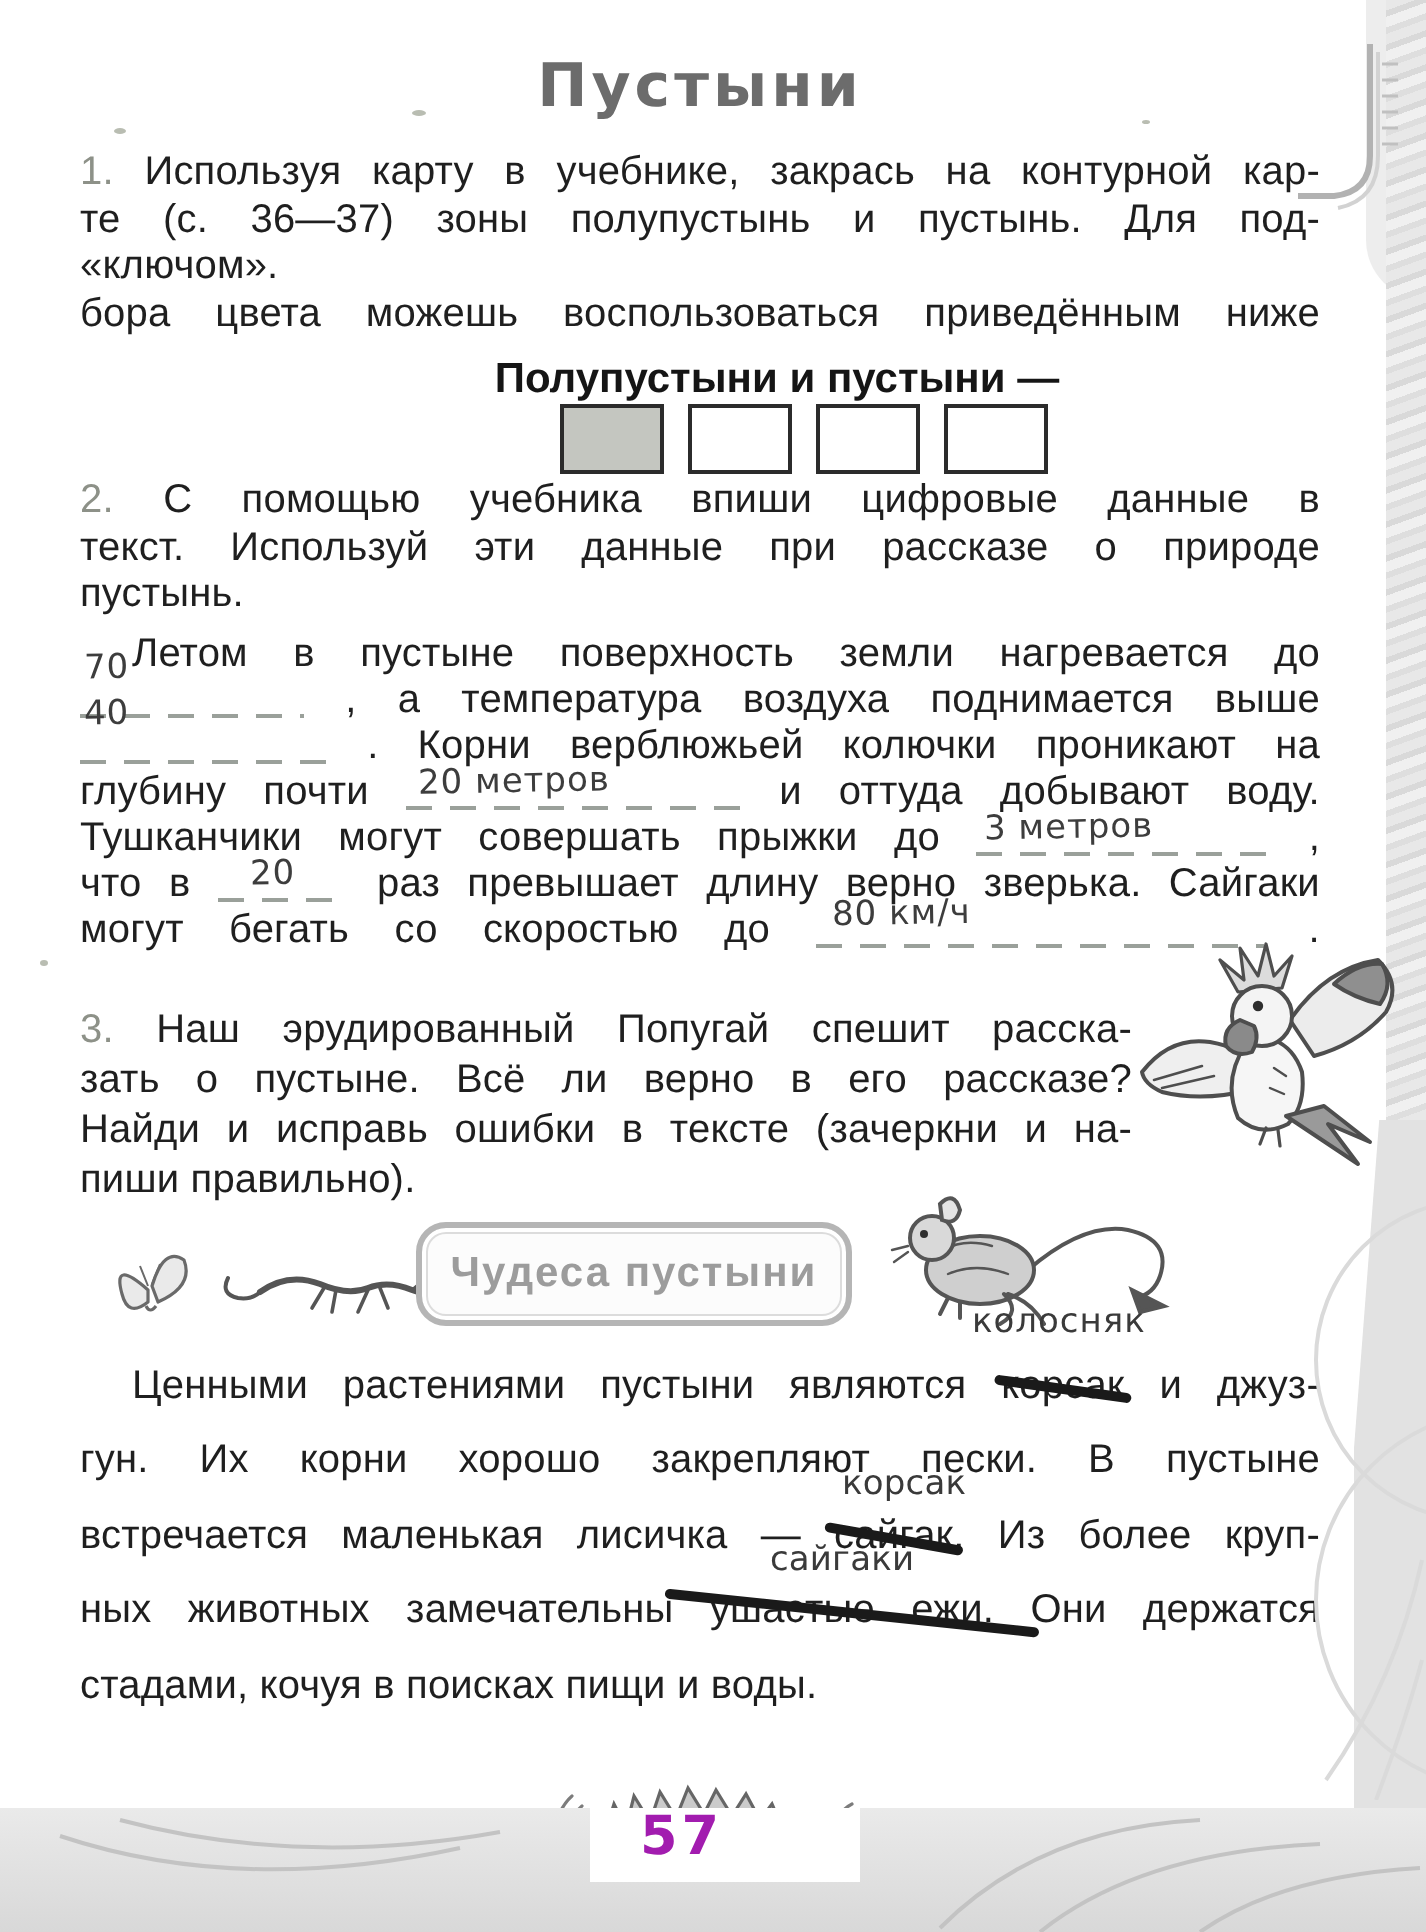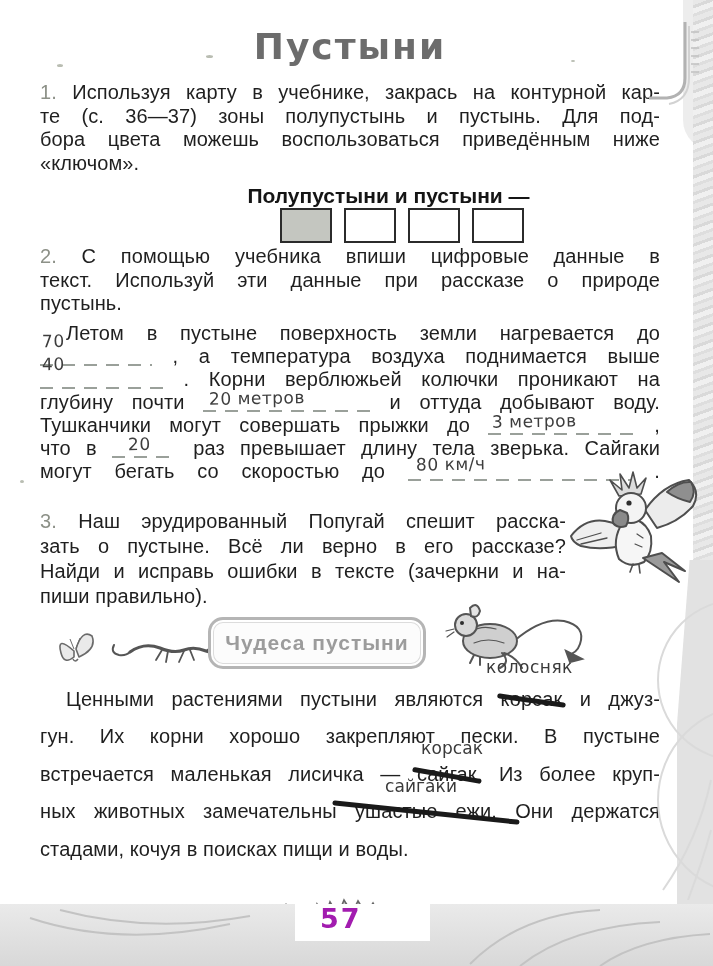--- a/index.html
+++ b/index.html
@@ -14,21 +14,21 @@
     clip-path:polygon(35% 0,100% 0,100% 100%,0 100%,0 40%);}
   .globe-arcs{position:absolute;right:0;top:590px;}
   .band{position:absolute;left:0;right:0;bottom:0;height:62px;background:linear-gradient(180deg,#eaeaea,#d8d8d8);}
   .band-notch{position:absolute;left:295px;top:0;width:135px;height:60%;background:#fff;}
   .band-arcs{position:absolute;left:0;bottom:0;}
   .curl{position:absolute;right:12px;top:20px;}
   .speck{position:absolute;background:#b9bdb2;border-radius:50%;}
 
   
   .title{width:620px;margin:26px 0 0 40px;text-align:center;
-    font-family:"DejaVu Sans",sans-serif;font-weight:bold;font-size:36px;
+    font-family:"DejaVu Sans",sans-serif;font-weight:bold;font-size:30px;
     color:#6c6c6c;letter-spacing:2px;}
 
   
   .para{width:620px;margin-left:40px;font-size:20px;letter-spacing:.1px;}
   .tline{line-height:var(--lh);text-align:justify;text-align-last:justify;}
   .tline.nojust{text-align:left;text-align-last:left;}
   .tasknum{color:#8d9188;}
   .p-task1{--lh:23.5px;margin-top:14px;}
   .keyrow{display:flex;align-items:center;margin:9px 0 0 64px;height:39px;flex-direction:column;}
   .keylabel{font-weight:bold;font-size:21px;color:#151515;}
@@ -101,22 +101,22 @@
   <div class="speck" style="left:57px;top:64px;width:6px;height:3px;"></div>
   <div class="speck" style="left:206px;top:55px;width:7px;height:3px;"></div>
   <div class="speck" style="left:20px;top:480px;width:4px;height:3px;"></div>
   <div class="speck" style="left:571px;top:60px;width:4px;height:2px;"></div>
 
   <div class="title">Пустыни</div>
 
   <div class="para p-task1">
       <div class="tline"><span class="tasknum">1.</span> <span class="run">Используя карту в учебнике, закрась на контурной кар-</span></div>
       <div class="tline"><span class="run">те (с. 36—37) зоны полупустынь и пустынь. Для под-</span></div>
+      <div class="tline nojust"><span class="run">«ключом».</span></div>
       <div class="tline"><span class="run">бора цвета можешь воспользоваться приведённым ниже</span></div>
-      <div class="tline nojust"><span class="run">«ключом».</span></div>
     </div>
 
   <div class="keyrow">
     <span class="keylabel">Полупустыни и пустыни —</span>
     <span style="display:flex;">
         <div class="swatch" style="background: rgb(196, 198, 192);"></div>
         <div class="swatch" style="background: rgb(255, 255, 255);"></div>
         <div class="swatch" style="background: rgb(255, 255, 255);"></div>
         <div class="swatch" style="background: rgb(255, 255, 255);"></div>
       </span>
@@ -126,21 +126,21 @@
       <div class="tline"><span class="tasknum">2.</span> <span class="run">С помощью учебника впиши цифровые данные в</span></div>
       <div class="tline"><span class="run">текст. Используй эти данные при рассказе о природе</span></div>
       <div class="tline nojust"><span class="run">пустынь.</span></div>
     </div>
   <div class="para p-fill">
       <div class="tline" style="text-indent: 26px;"><span class="run">Летом в пустыне поверхность земли нагревается до</span></div>
       <div class="tline"><span class="blank" style="width: 112px;"><span class="hand" style="bottom: 13px; left: 2px;">70</span></span> <span class="run">, а температура воздуха поднимается выше</span></div>
       <div class="tline"><span class="blank" style="width: 124px;"><span class="hand" style="bottom: 13px; left: 2px;">40</span></span> <span class="run">. Корни верблюжьей колючки проникают на</span></div>
       <div class="tline"><span class="run">глубину почти</span> <span class="blank" style="width: 168px;"><span class="hand" style="bottom: 2px; left: 6px;">20 метров</span></span> <span class="run">и оттуда добывают воду.</span></div>
       <div class="tline"><span class="run">Тушканчики могут совершать прыжки до</span> <span class="blank" style="width: 148px;"><span class="hand" style="bottom: 2px; left: 4px;">3 метров</span></span> <span class="run">,</span></div>
-      <div class="tline"><span class="run">что в</span> <span class="blank" style="width: 66px;"><span class="hand" style="bottom: 2px; left: 16px;">20</span></span> <span class="run">раз превышает длину тела зверька. Сайгаки</span></div>
+      <div class="tline"><span class="run">что в</span> <span class="blank" style="width: 66px;"><span class="hand" style="bottom: 2px; left: 16px;">20</span></span> <span class="run">раз превышает длину верно зверька. Сайгаки</span></div>
       <div class="tline"><span class="run">могут бегать со скоростью до</span> <span class="blank" style="width: 224px;"><span class="hand" style="bottom: 5px; left: 8px;">80 км/ч</span></span> <span class="run">.</span></div>
     </div>
 
   <div class="para p-task3">
       <div class="tline"><span class="tasknum">3.</span> <span class="run">Наш эрудированный Попугай спешит расска-</span></div>
       <div class="tline"><span class="run">зать о пустыне. Всё ли верно в его рассказе?</span></div>
       <div class="tline"><span class="run">Найди и исправь ошибки в тексте (зачеркни и на-</span></div>
       <div class="tline nojust"><span class="run">пиши правильно).</span></div>
     </div>
 

